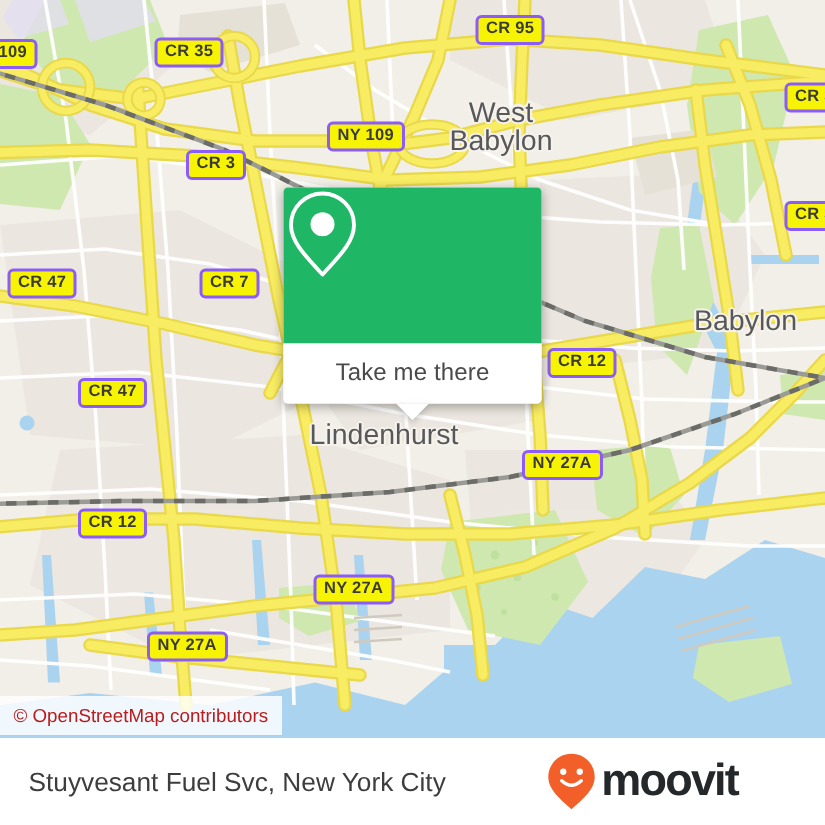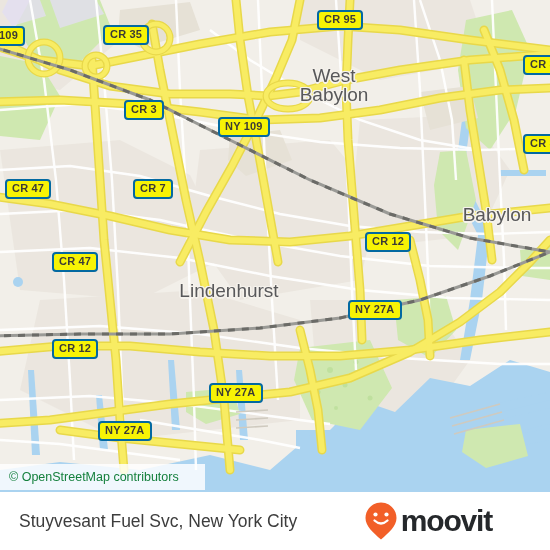--- a/index.html
+++ b/index.html
@@ -11,21 +11,21 @@
   #app{position:relative;width:550px;height:550px;overflow:hidden;background:#fff;}
 
   
   #map{position:absolute;left:0;top:0;width:550px;height:492px;overflow:hidden;background:#f2efe9;}
   #map svg{position:absolute;left:0;top:0;}
 
   
   .shield{
     position:absolute;
     background:#f7f305;
-    border:2px solid #0369a1;
+    border:2px solid #8b5cf6;
     border-radius:4px;
     color:#3b3b36;
     font-size:11px;
     font-weight:bold;
     letter-spacing:.2px;
     padding:1px 5px 2px 5px;
     line-height:13px;
     white-space:nowrap;
     box-sizing:border-box;
   }
@@ -77,24 +77,24 @@
     border-left:11px solid transparent;
     border-right:11px solid transparent;
     border-top:11px solid #fff;
     filter:drop-shadow(0 2px 2px rgba(0,0,0,.18));
   }
 
   
   #attrib{
     position:absolute;left:0;top:464px;
     background:rgba(255,255,255,.82);
-    color:#15803d;
+    color:#b91c1c;
     font-size:12.5px;
     line-height:16px;
-    padding:5px 26px 5px 9px;
+    padding:5px 9px 5px 9px;
     white-space:nowrap;
   }
 
   
   #footer{
     position:absolute;left:0;top:492px;width:510px;height:58px;
     background:#fff;
     display:flex;align-items:center;justify-content:space-between;
     box-sizing:border-box;
     padding:0 18px 0 19px;
@@ -274,38 +274,50 @@
           <path d="M450 418 L500 404 M452 426 L502 412 M454 434 L504 420"></path>
         </g>
       </g>
     </svg>
 
     <div class="place two" style="left:334px;top:66px;transform:translateX(-50%);">
       <div>West</div>
       <div>Babylon</div>
     </div>
     <div class="place" style="left:497px;top:207px;transform:translateX(-50%);">Babylon</div>
-    <div class="place" style="left:229px;top:283px;transform:translateX(-50%);">Lindenhurst</div>
+    <div class="place" style="left:256px;top:283px;transform:translateX(-50%);">Lindenhurst</div>
 
     <div class="shield" style="left:-8px;top:26px;">109</div>
     <div class="shield" style="left:103px;top:25px;text-align:center;">CR 35</div>
     <div class="shield" style="left:317px;top:10px;">CR 95</div>
-    <div class="shield" style="left:218px;top:81px;margin-top:36px;">NY 109</div>
+    <div class="shield" style="left:218px;top:81px;">NY 109</div>
     <div class="shield" style="left:124px;top:100px;">CR 3</div>
     <div class="shield" style="left:523px;top:55px;">CR 3</div>
     <div class="shield" style="left:523px;top:134px;">CR 3</div>
     <div class="shield" style="left:5px;top:179px;">CR 47</div>
     <div class="shield" style="left:133px;top:179px;">CR 7</div>
     <div class="shield" style="left:52px;top:252px;">CR 47</div>
     <div class="shield" style="left:365px;top:232px;">CR 12</div>
     <div class="shield" style="left:348px;top:300px;">NY 27A</div>
     <div class="shield" style="left:52px;top:339px;">CR 12</div>
     <div class="shield" style="left:209px;top:383px;">NY 27A</div>
     <div class="shield" style="left:98px;top:421px;">NY 27A</div>
 
+    <div id="card">
+      <div id="card-head">
+        <svg width="52" height="62" viewBox="0 0 52 62">
+          <path d="M26 4 C14.4 4 5 13.4 5 25 C5 36 14 45 26 58 C38 45 47 36 47 25 C47 13.4 37.6 4 26 4 Z" fill="none" stroke="#ffffff" stroke-width="2.6" stroke-linejoin="round"></path>
+          <circle cx="26" cy="24.5" r="8" fill="#ffffff"></circle>
+        </svg>
+      </div>
+      <div id="card-body">
+        <span id="card-label">Take me there</span>
+        <div id="card-tail"></div>
+      </div>
+    </div>
 
     <div id="attrib">© OpenStreetMap contributors</div>
   </div>
 
   <div id="footer">
     <span id="footer-title">Stuyvesant Fuel Svc, New York City</span>
     <span id="brand">
       <svg width="34" height="40" viewBox="0 0 34 40">
         <path d="M17 1.5 C8.4 1.5 1.5 8.4 1.5 17 C1.5 25 9 31.5 17 38.5 C25 31.5 32.5 25 32.5 17 C32.5 8.4 25.6 1.5 17 1.5 Z" fill="#f25f28"></path>
         <circle cx="11.5" cy="13.5" r="2.1" fill="#ffffff"></circle>

